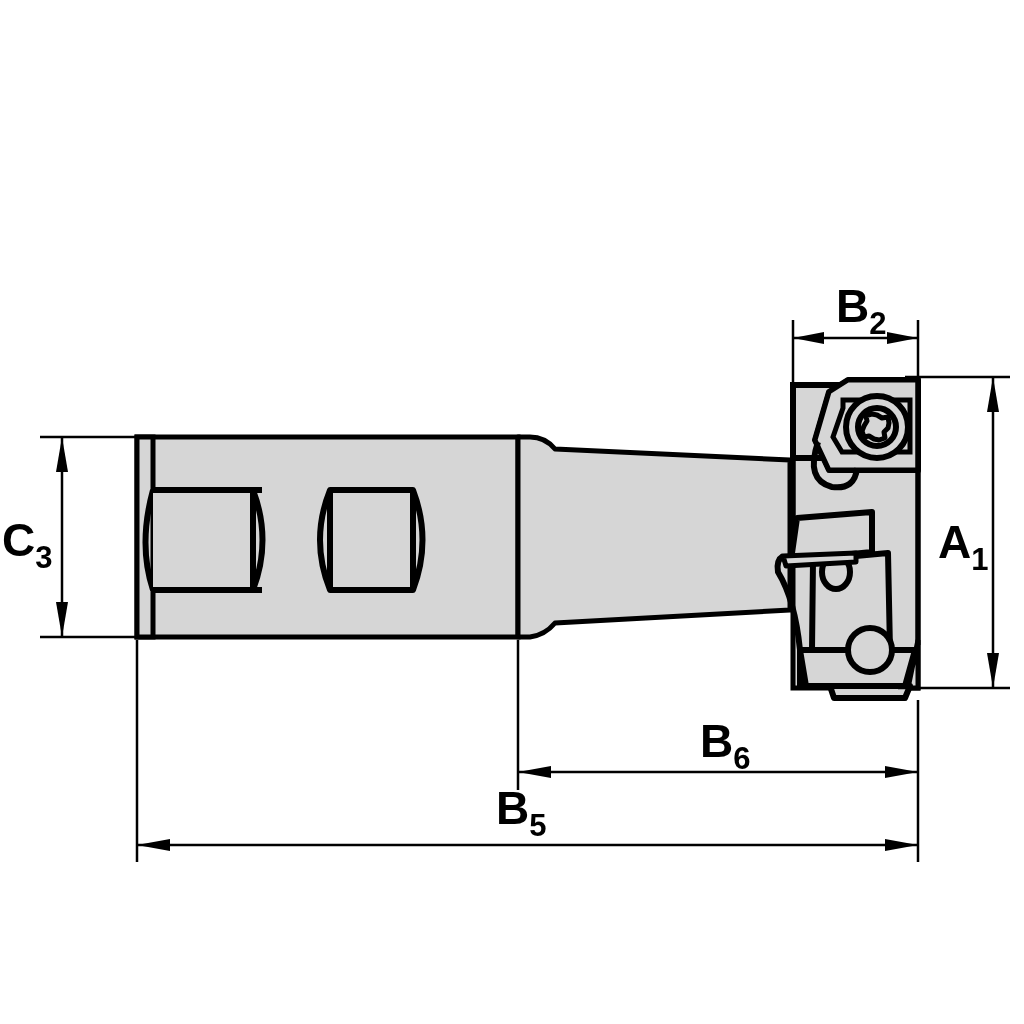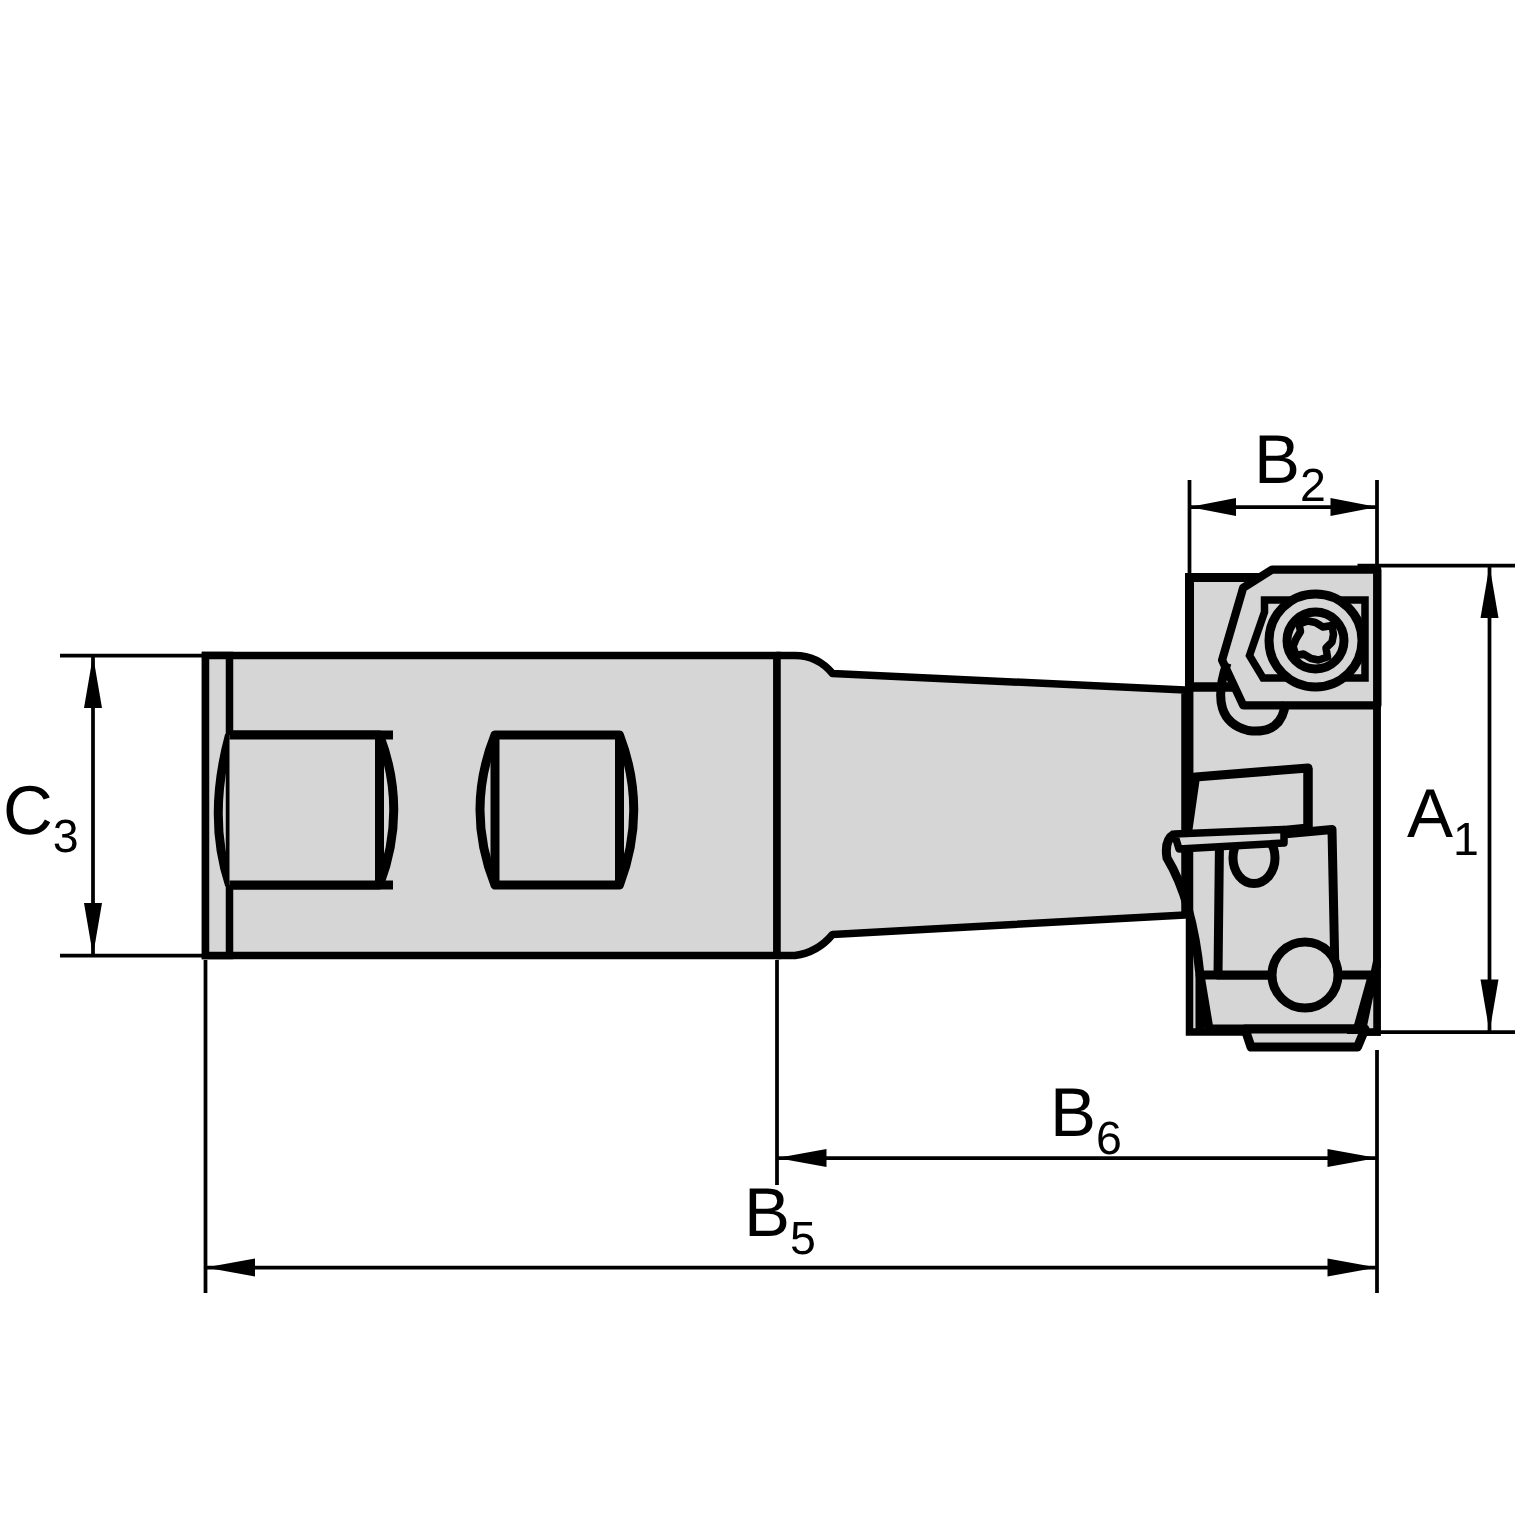--- a/index.html
+++ b/index.html
@@ -7,20 +7,21 @@
     padding: 0;
     background: #ffffff;
   }
   #stage {
     position: relative;
     width: 1024px;
     height: 1024px;
     background: #ffffff;
     font-family: "Liberation Sans", sans-serif;
     overflow: hidden;
+    font-weight: bold;
   }
   #drawing {
     display: block;
     width: 1024px;
     height: 1024px;
   }
   .dim-label {
     font-family: "Liberation Sans", sans-serif;
     font-size: 46px;
     fill: #000000;

